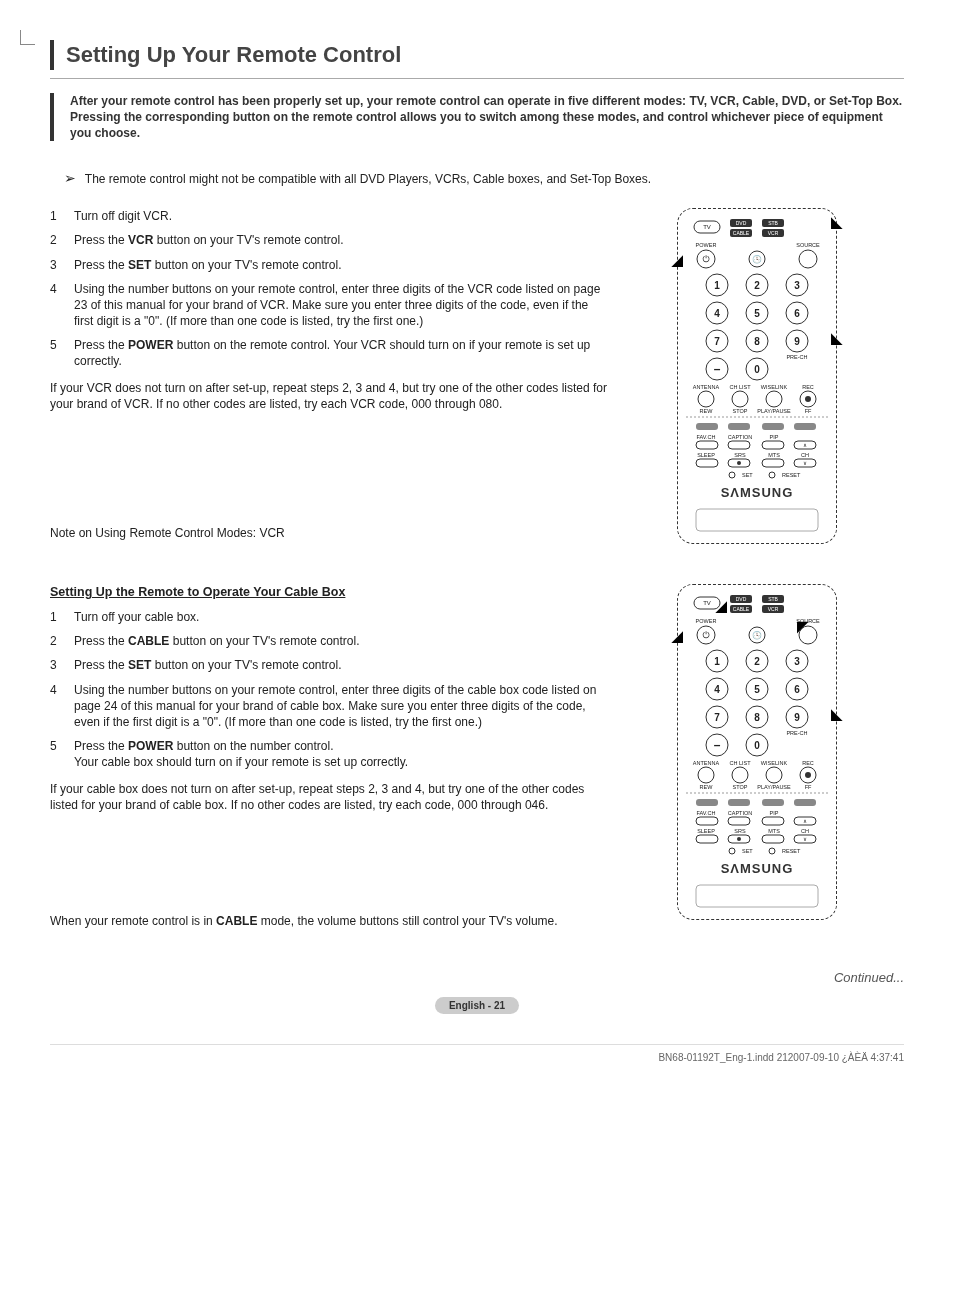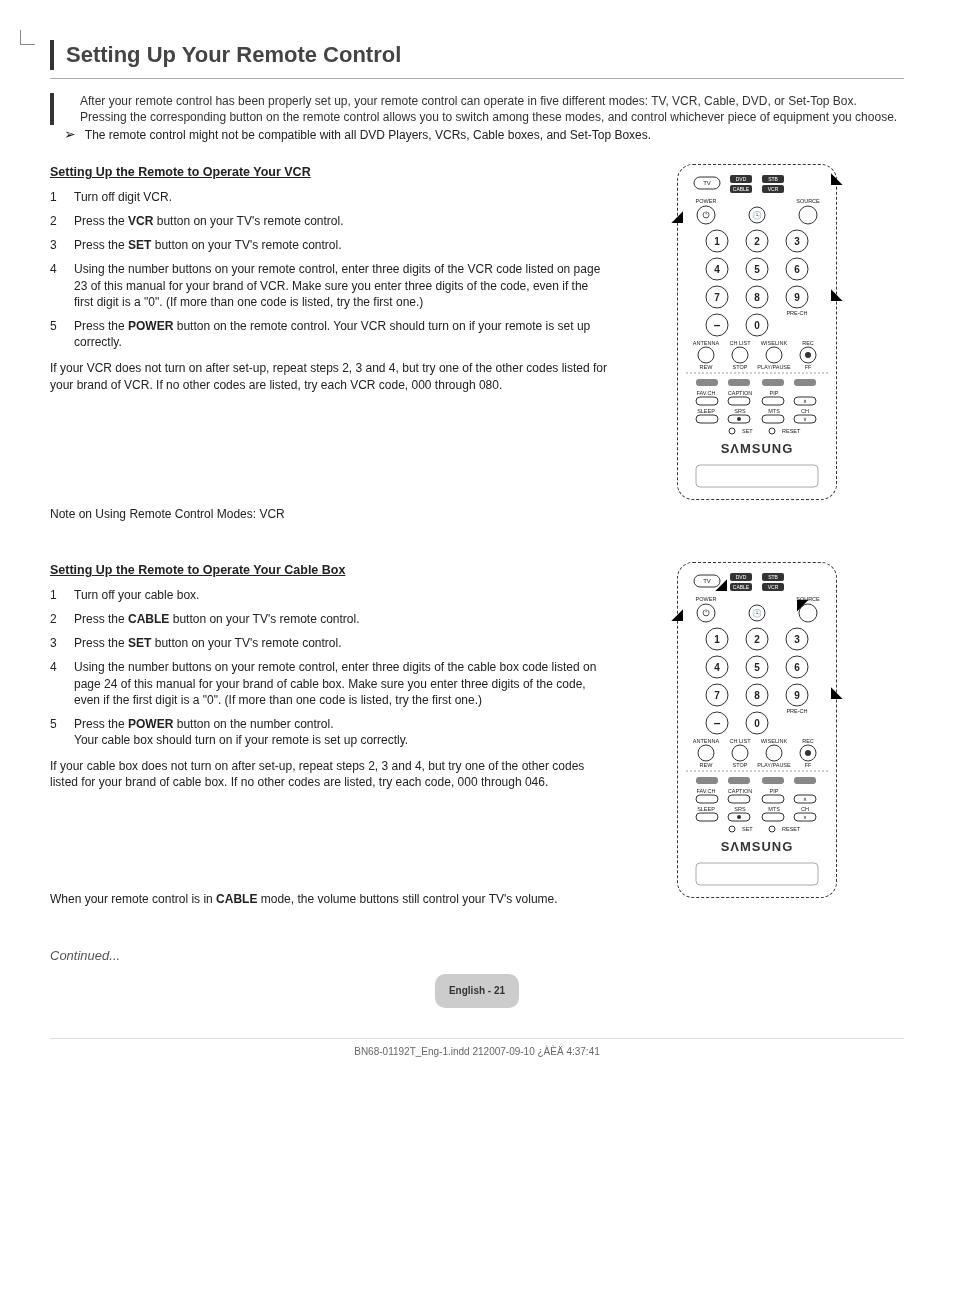--- a/index.html
+++ b/index.html
@@ -18,25 +18,25 @@
     color: #444;
     border-left: 4px solid #333;
     padding-left: 12px;
     margin-bottom: 8px;
   }
   .title-underline {
     border-bottom: 1px solid #aaa;
     margin-bottom: 14px;
   }
   .intro {
-    font-weight: normal;
+    font-weight: bold;
     color: #333;
     border-left: 4px solid #333;
-    padding-left: 26px;
-    margin-bottom: 0;
+    padding-left: 16px;
+    margin-bottom: 28px;
     line-height: 1.35;
   }
   .compat-note {
     margin-left: 14px;
     margin-bottom: 20px;
   }
   .compat-note .arrow {
     font-size: 14px;
     margin-right: 6px;
   }
@@ -106,42 +106,42 @@
   }
   .brand-text {
     font-family: Arial, sans-serif;
     font-size: 13px;
     font-weight: bold;
     letter-spacing: 1px;
     fill: #333;
   }
   .lbl-txt { font-size: 5.5px; fill:#222; text-anchor: middle; font-family: Arial; }
   .continued {
-    text-align: left;
+    text-align: right;
     font-style: italic;
     color: #555;
     margin-top: 40px;
     font-size: 13px;
   }
   .page-badge {
     text-align: center;
     margin-top: 10px;
   }
   .page-badge span {
     display: inline-block;
     background: #ccc;
     border-radius: 10px;
-    padding: 10px 14px;
+    padding: 2px 14px;
     font-size: 10px;
     font-weight: bold;
     color: #333;
   }
   .footer {
     display: flex;
-    justify-content: center;
+    justify-content: flex-end;
     font-size: 10px;
     color: #666;
     margin-top: 30px;
     border-top: 0.5px solid #ddd;
     padding-top: 6px;
   }
   .crop-mark-top {
     position: absolute;
     left: 20px; top: 30px;
     width: 14px; height: 14px;
@@ -159,21 +159,20 @@
 
 <div class="intro">After your remote control has been properly set up, your remote control can operate in five different modes: TV, VCR, Cable, DVD, or Set-Top Box. Pressing the corresponding button on the remote control allows you to switch among these modes, and control whichever piece of equipment you choose.</div>
 
 <div class="compat-note">
   <span class="arrow">➢</span>
   <span>The remote control might not be compatible with all DVD Players, VCRs, Cable boxes, and Set-Top Boxes.</span>
 </div>
 
 <div class="section">
   <div class="text-col">
-    <div class="sub-heading">Setting Up the Remote to Operate Your VCR</div>
     <ol class="steps">
       <li>
           <span class="num">1</span>
           <span class="txt">Turn off digit VCR.</span>
         </li>
       <li>
           <span class="num">2</span>
           <span class="txt"><span>Press the </span><b>VCR</b><span> button on your TV's remote control.</span></span>
         </li>
       <li>

